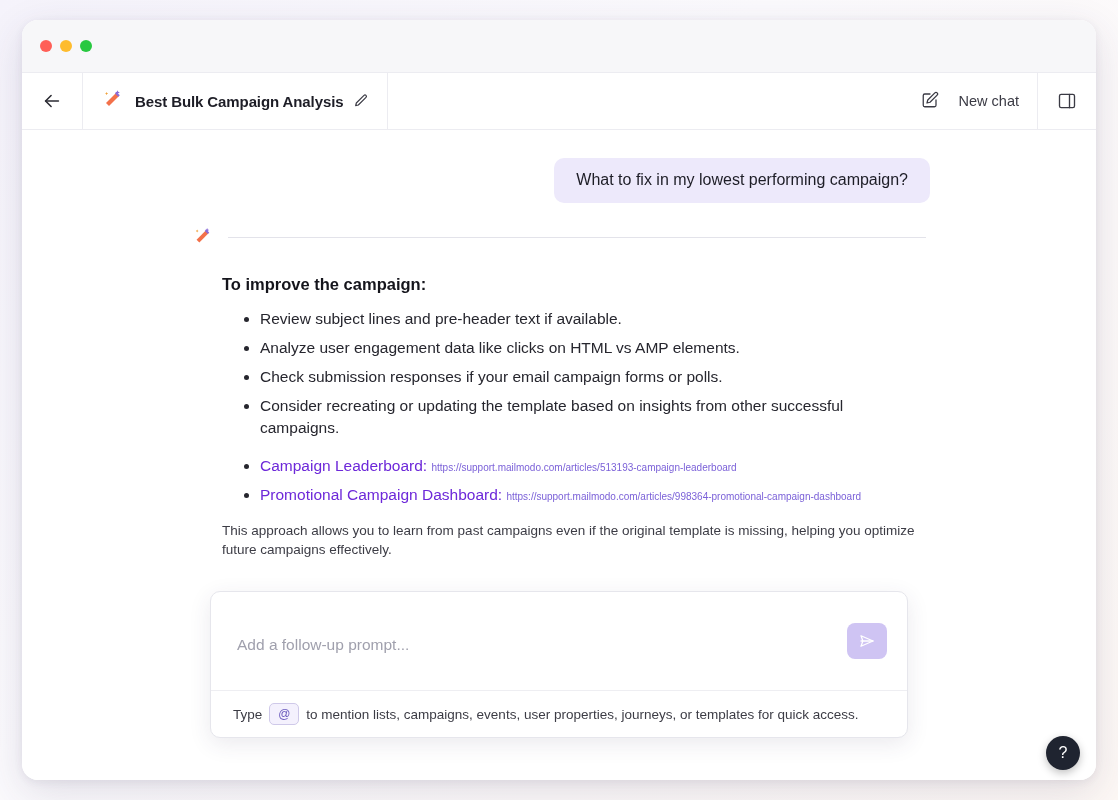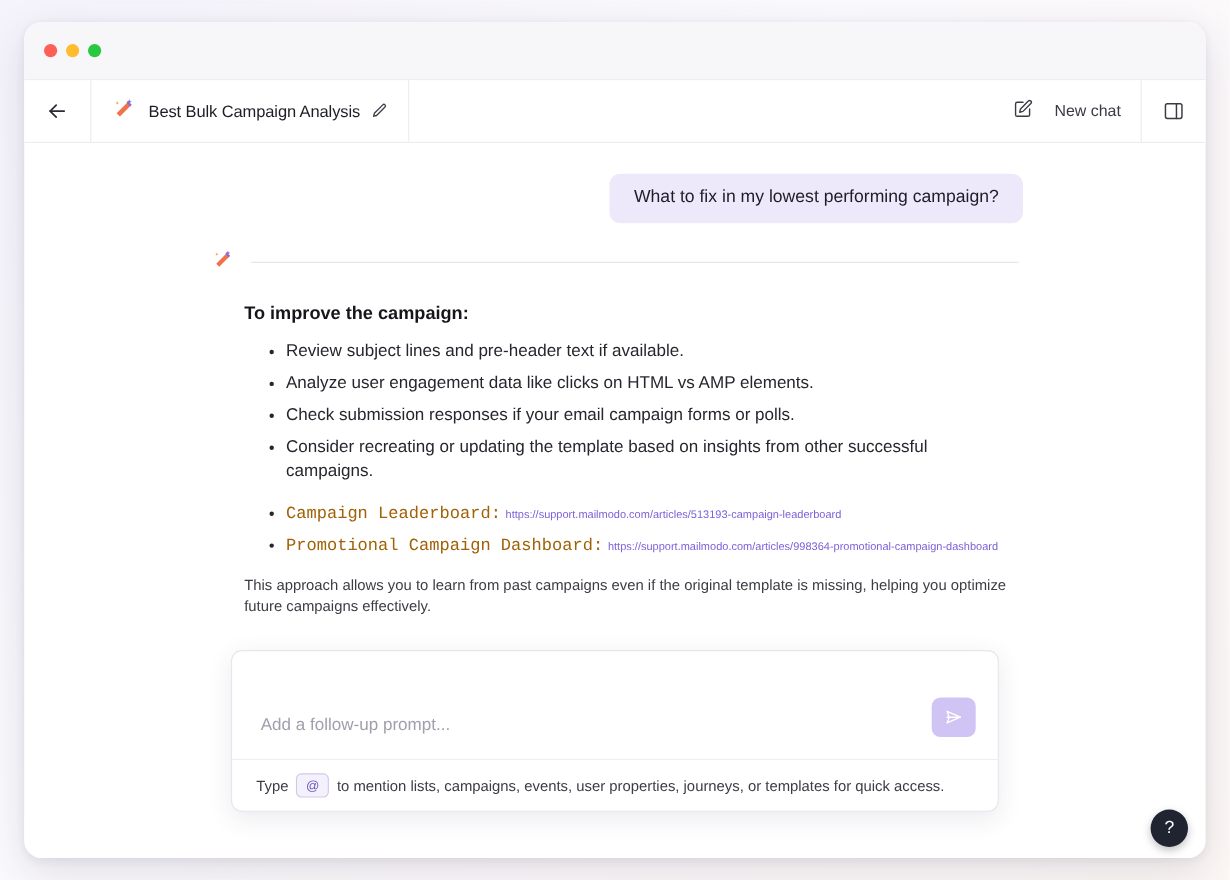--- a/index.html
+++ b/index.html
@@ -70,21 +70,21 @@
     display: flex;
     align-items: center;
     gap: 10px;
     padding: 0 18px;
     border-right: 1px solid #ececf1;
     cursor: pointer;
   }
   .chat-tab .spark { flex: none; }
   .chat-title {
     font-size: 15px;
-    font-weight: normal;
+    font-weight: bold;
     color: #1d1d26;
     letter-spacing: -0.1px;
   }
   .edit-icon { color: #3c3c46; display: flex; align-items: center; cursor: pointer; }
   .toolbar-spacer { flex: 1; }
   .new-chat {
     display: flex;
     align-items: center;
     gap: 20px;
     padding: 0 18px;
@@ -168,21 +168,21 @@
     line-height: 1.38;
     margin: 0 0 14px 0;
     color: #26262e;
   }
   .answer .small {
     font-size: 13.5px;
     line-height: 1.4;
     color: #3c3c45;
   }
   .link { color: #7b61d8; text-decoration: none; font-size: 10px; }
-  .li-label { color: #a16207; font-family: Liberation Mono, monospace; }
+  .li-label { color: #6d28d9; }
   .fade {
     position: absolute;
     left: 0; right: 0; bottom: 0;
     height: 46px;
     background: linear-gradient(to bottom, rgba(255,255,255,0), #ffffff 72%);
     pointer-events: none;
   }
 
   
   .composer-wrap {
@@ -193,21 +193,21 @@
   }
   .composer {
     background: #ffffff;
     border: 1px solid #e6e6ec;
     border-radius: 10px;
     box-shadow: 0 6px 22px rgba(60,50,90,0.10);
     overflow: hidden;
   }
   .composer-top {
     display: flex;
-    align-items: flex-end;
+    align-items: center;
     padding: 20px 20px 20px 24px;
     min-height: 58px;
   }
   .composer-input {
     flex: 1;
     border: none;
     outline: none;
     font-size: 15.5px;
     font-family: "Liberation Sans", sans-serif;
     color: #1d1d26;

